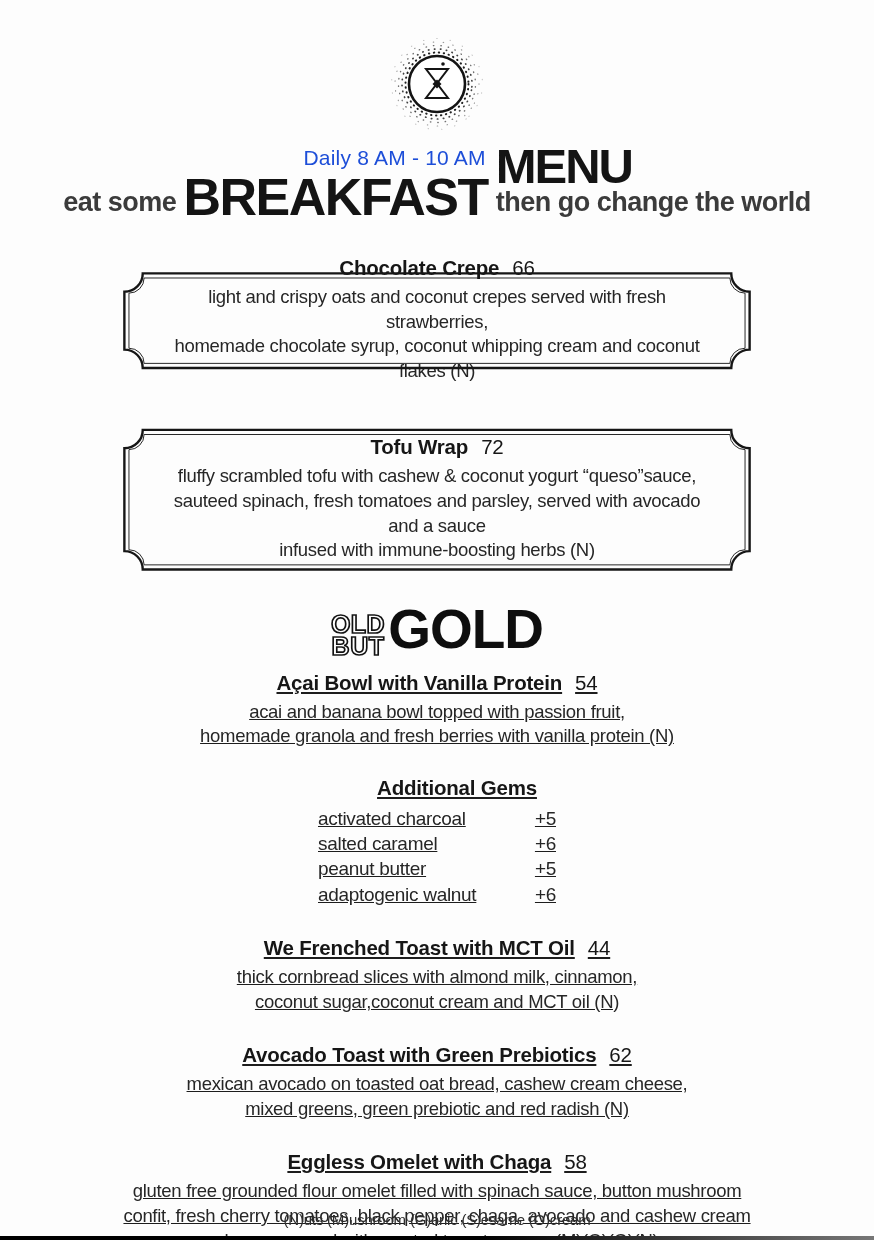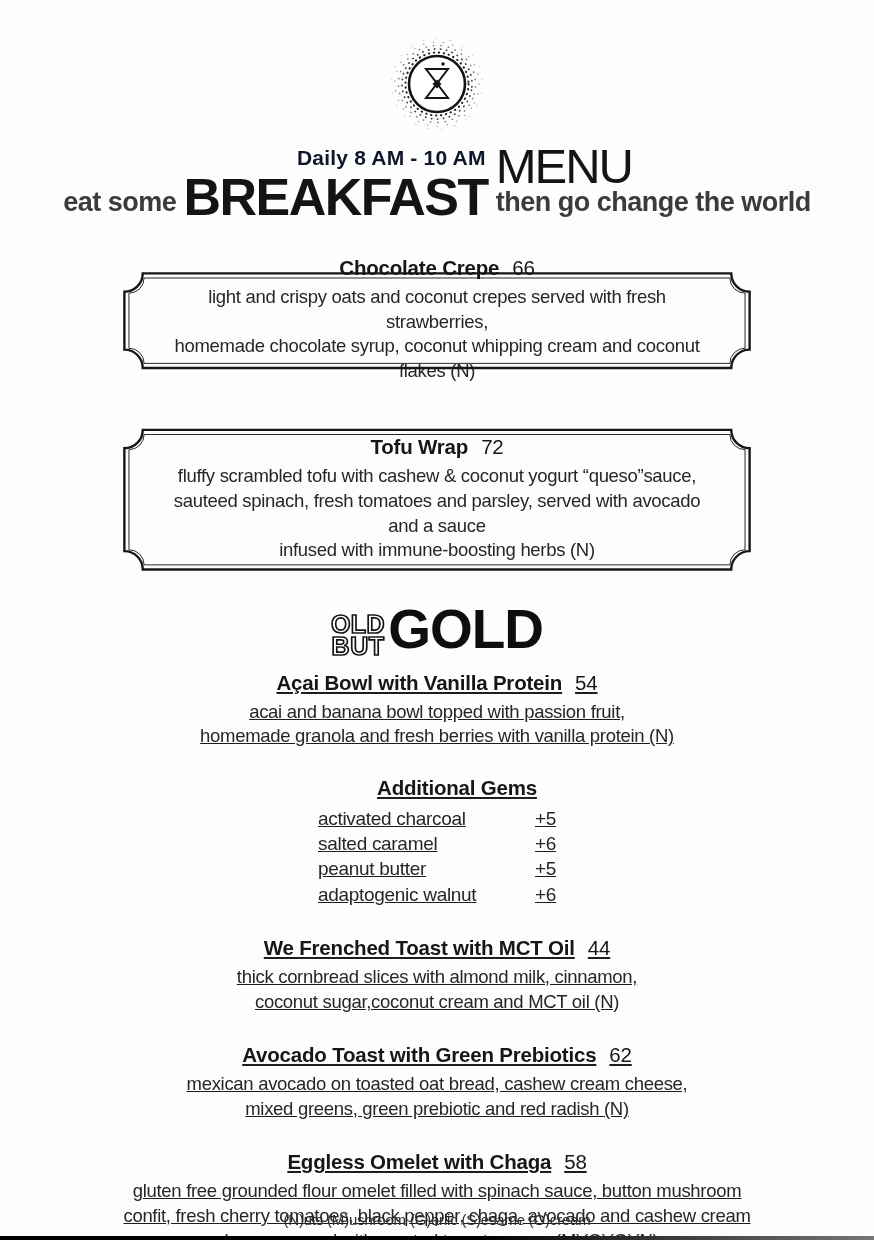--- a/index.html
+++ b/index.html
@@ -21,24 +21,24 @@
   
   .masthead {
     display: flex; justify-content: center; align-items: flex-end;
     line-height: 1; margin-top: 2px; white-space: nowrap;
   }
   .mast-left {
     font-size: 27px; font-weight: 700; color: #3b3b3b;
     padding-bottom: 7px; margin-right: 7px; letter-spacing: -0.5px;
   }
   .mast-center { display: flex; flex-direction: column; align-items: flex-end; }
-  .daily { font-size: 21px; font-weight: 700; color: #0f172a; letter-spacing: 0.2px; margin-bottom: 3px; margin-right: 2px; }
+  .daily { font-size: 21px; font-weight: 400; color: #1d4ed8; letter-spacing: 0.2px; margin-bottom: 3px; margin-right: 2px; }
   .breakfast { font-size: 52px; font-weight: 800; color: #141414; letter-spacing: -1.5px; }
   .mast-right { display: flex; flex-direction: column; align-items: flex-start; margin-left: 8px; }
-  .menu-word { font-size: 49px; font-weight: 400; color: #141414; letter-spacing: -2px; margin-bottom: -2px; }
+  .menu-word { font-size: 49px; font-weight: 700; color: #141414; letter-spacing: -2px; margin-bottom: -2px; }
   .tagline { font-size: 27px; font-weight: 700; color: #3b3b3b; letter-spacing: -0.5px; padding-bottom: 7px; text-align: right; }
 
   
   .featured { margin-top: 20px; }
   .ticket-box {
     position: relative; width: 628px; margin: 0 auto 24px auto;
     padding: 13px 34px 15px 34px; text-align: center;
   }
   .ticket-frame { position: absolute; inset: 0; width: 100%; height: 100%; pointer-events: none; }
 

